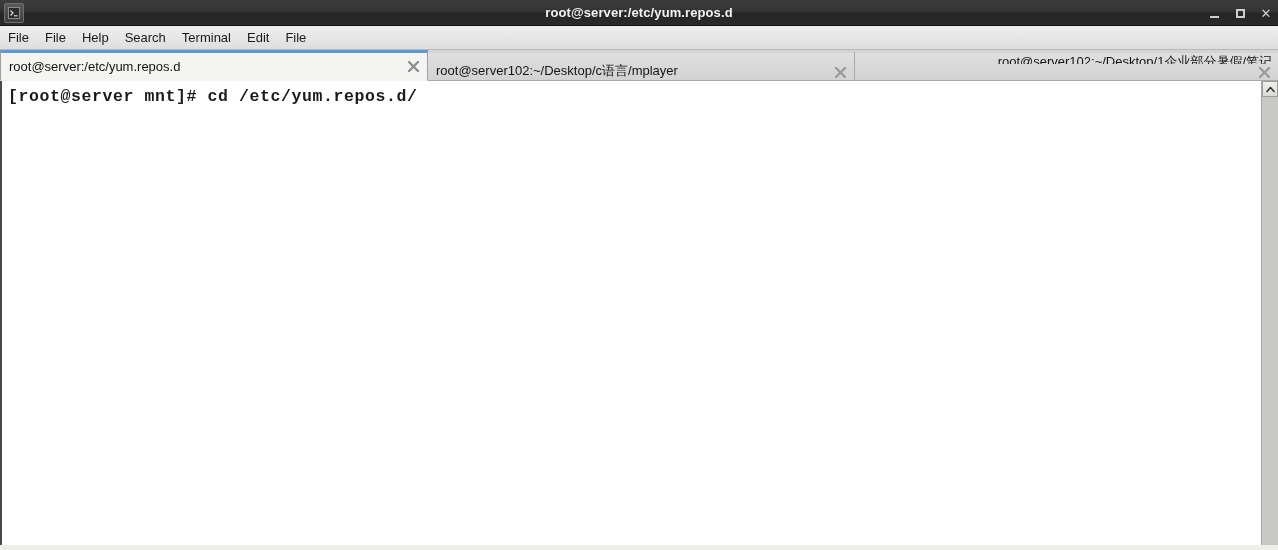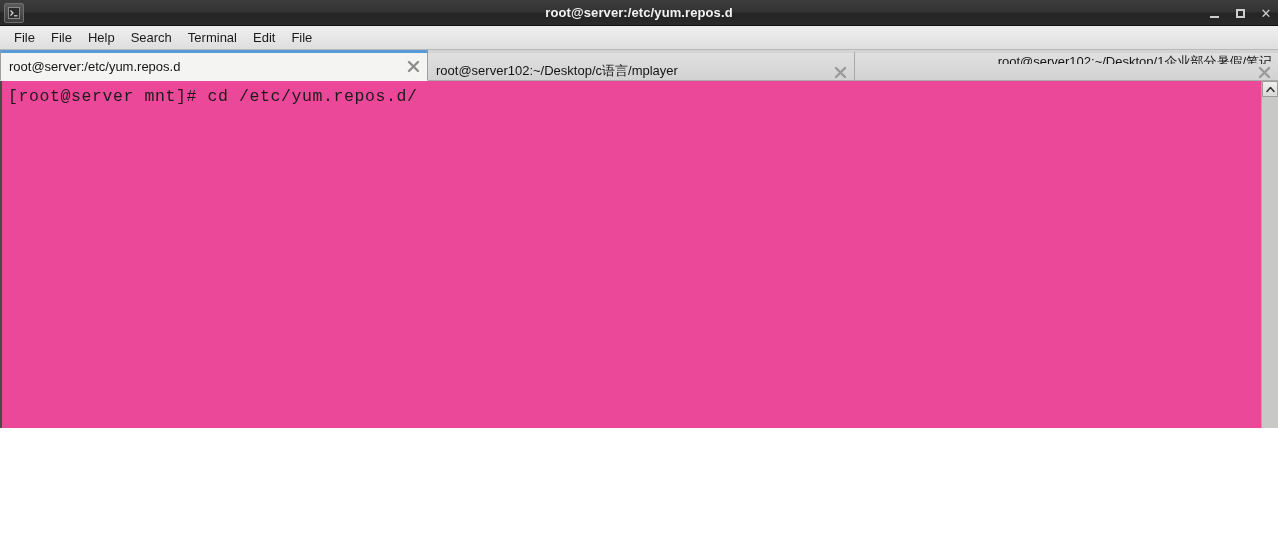--- a/index.html
+++ b/index.html
@@ -6,21 +6,21 @@
     margin: 0;
     padding: 0;
     background: #ffffff;
   }
   body {
     font-family: "Liberation Sans", sans-serif;
   }
   .window {
     position: relative;
     width: 1278px;
-    height: 428px;
+    height: 550px;
     overflow: hidden;
     background: #EFEFE9;
   }
 
   
   .titlebar {
     position: relative;
     height: 26px;
     background: linear-gradient(to bottom, #3c3c3c 0%, #343434 45%, #242424 55%, #2b2b2b 100%);
     border-bottom: 1px solid #101010;
@@ -88,21 +88,20 @@
     box-sizing: border-box;
   }
 
   
   .menubar {
     height: 24px;
     background: linear-gradient(to bottom, #efefef 0%, #e6e6e6 55%, #dedede 100%);
     border-bottom: 1px solid #b8b8b8;
     display: flex;
     align-items: center;
-    padding-left: 6px;
     box-sizing: border-box;
   }
   .menu-item {
     font-size: 13px;
     color: #1a1a1a;
     padding: 2px 8px;
     white-space: nowrap;
     cursor: default;
   }
 
@@ -164,24 +163,25 @@
   .term-area {
     position: relative;
     height: 464px;
     display: flex;
     box-sizing: border-box;
     border-left: 2px solid #4a4a4a;
     background: #EFEFE9;
   }
   .term-screen {
     flex: 1 1 auto;
-    background: #ec4899;
+    background: #ffffff;
     padding: 4px 0 0 6px;
     box-sizing: border-box;
     overflow: hidden;
+    font-weight: bold;
   }
   .term-line {
     font-family: "Liberation Mono", "DejaVu Sans Mono", monospace;
     font-size: 16.5px;
     line-height: 24px;
     color: #1b1b1b;
     white-space: pre;
     letter-spacing: 0.6px;
   }
   .cursor-block {

